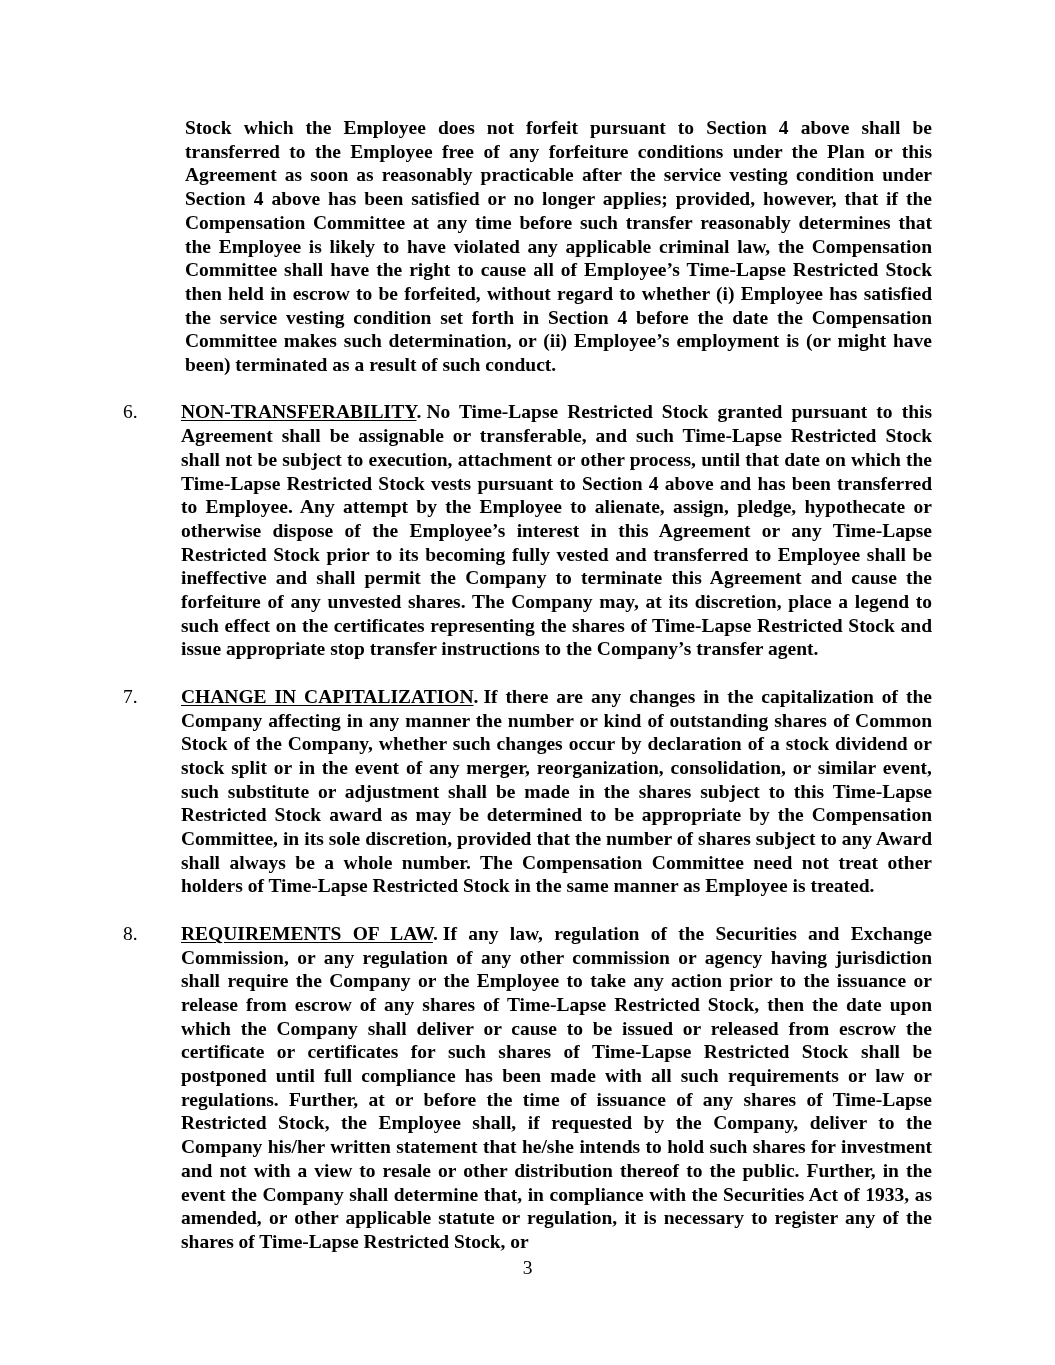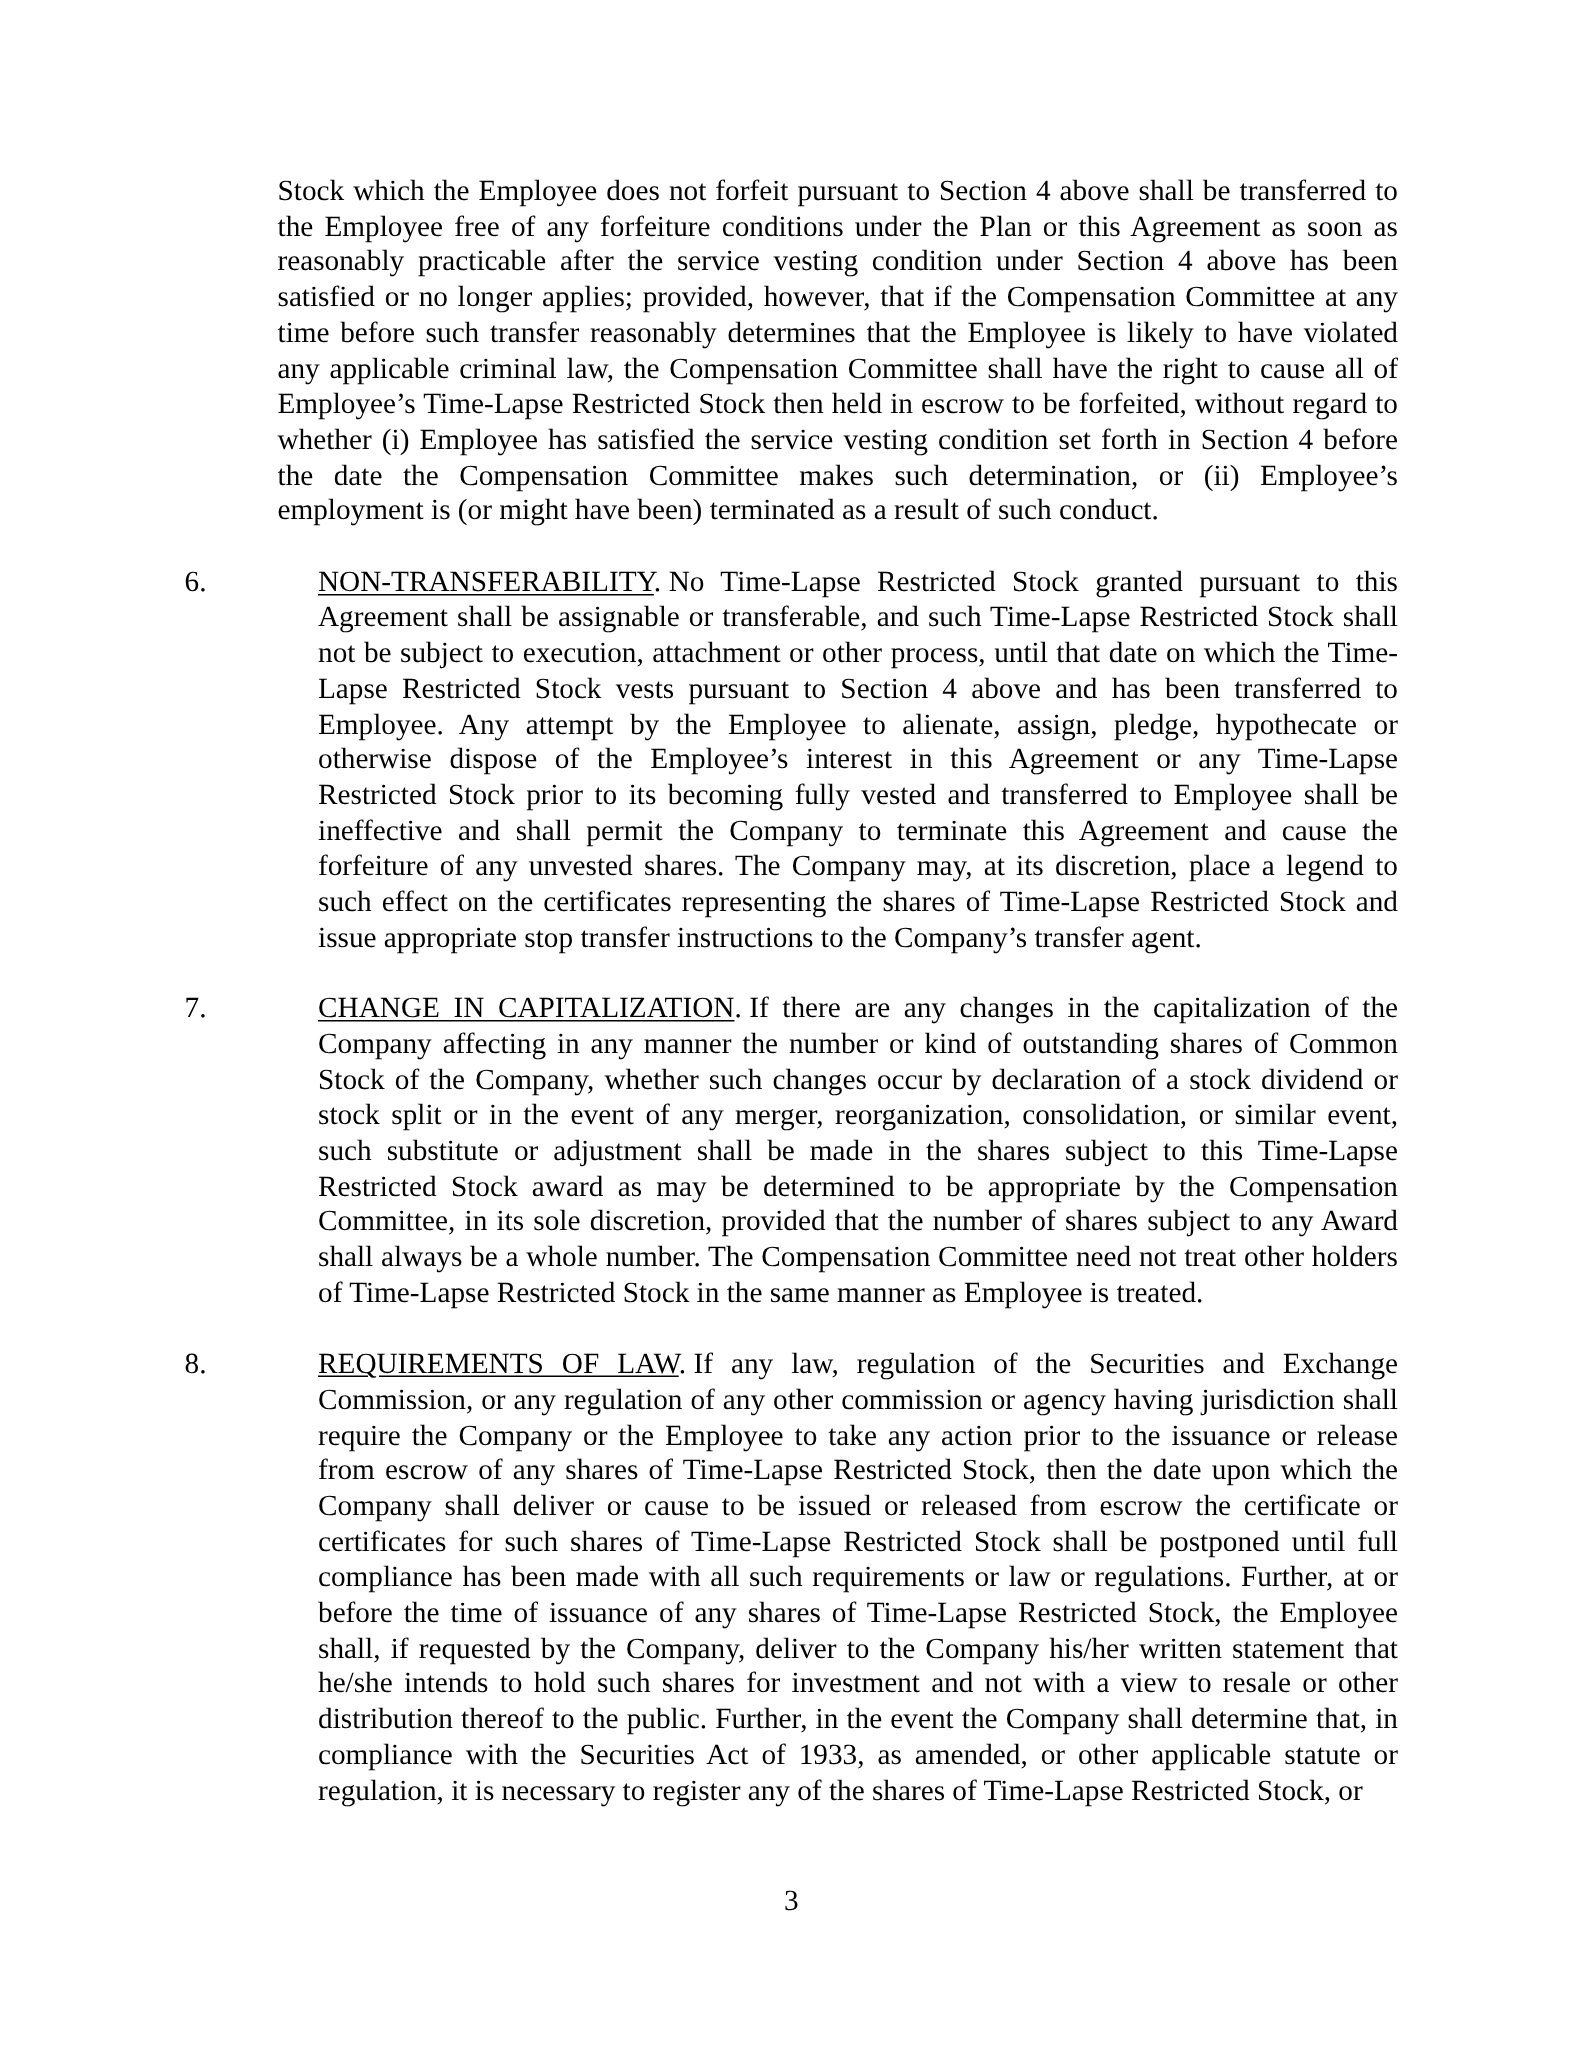--- a/index.html
+++ b/index.html
@@ -20,35 +20,36 @@
     overflow: hidden;
   }
   .content {
     position: absolute;
     left: 123px;
     top: 116px;
     width: 809px;
   }
   .para {
     text-align: justify;
+    font-weight: bold;
   }
   .cont {
     margin-left: 62px;
   }
   .section {
     position: relative;
     margin-top: 23.7px;
   }
   .section .num {
     position: absolute;
     left: 0;
     top: 0;
   }
   .section .text {
-    margin-left: 89px;
+    margin-left: 58px;
   }
   .heading {
     text-decoration: underline;
     text-underline-offset: 2px;
   }
   .sep {
     padding-right: 5px;
   }
   .pageno {
     position: absolute;

